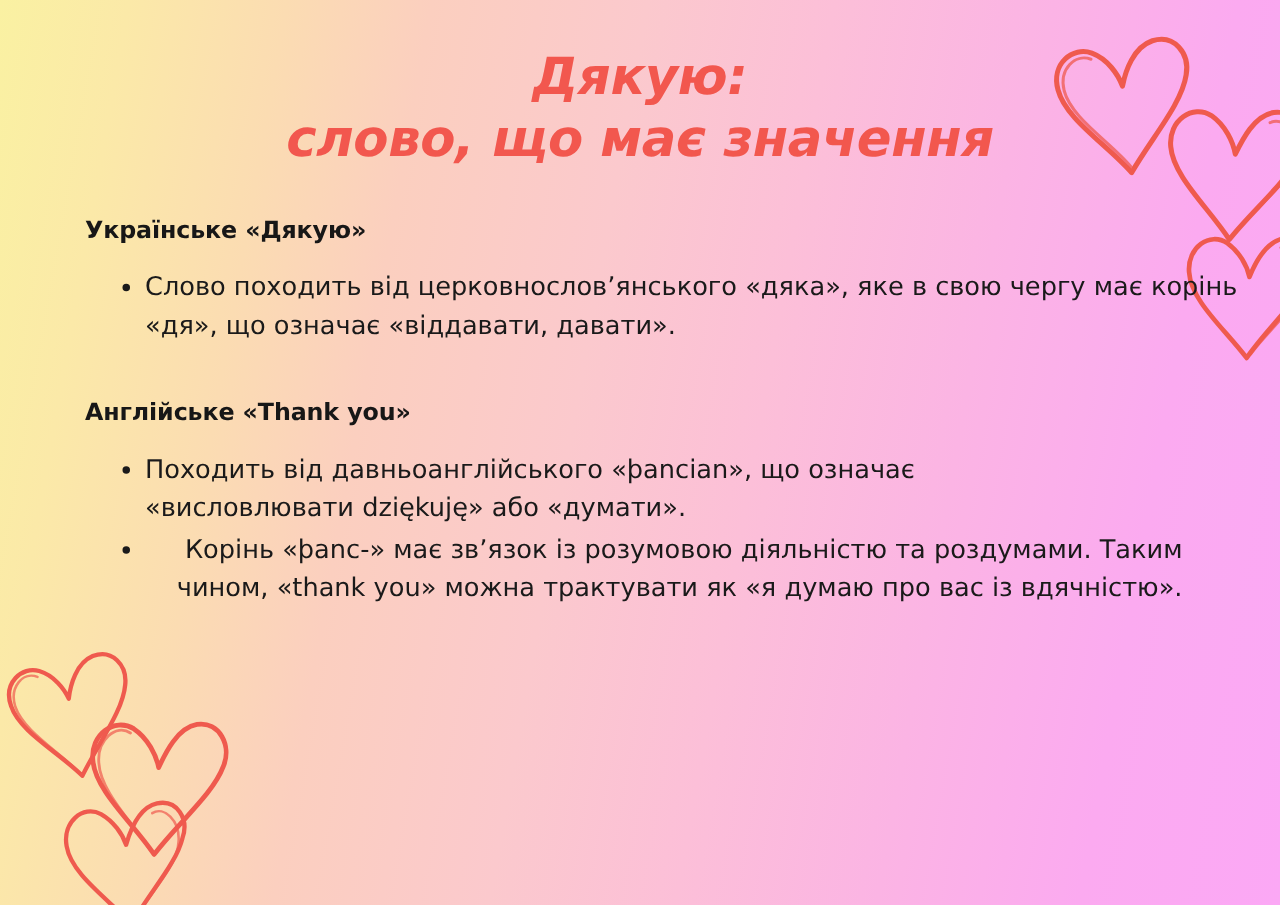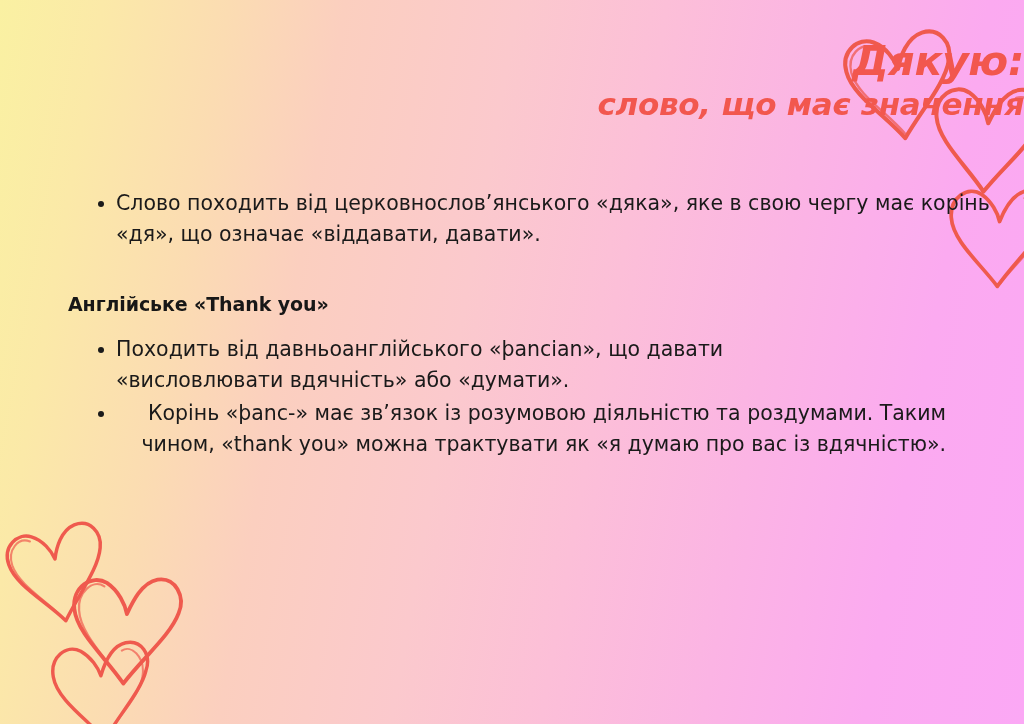--- a/index.html
+++ b/index.html
@@ -56,23 +56,22 @@
   }
   .title-line {
     font-family: "DejaVu Sans", "Liberation Sans", sans-serif;
     font-weight: bold;
     font-style: italic;
     font-size: 41px;
     line-height: 1.22;
     letter-spacing: -0.3px;
     color: #f2574e;
     white-space: nowrap;
-    text-align: right;
   }
-  .title-line.l2 { font-size: 31px; }
+  .title-line.l2 { font-size: 41px; }
 
   
   .content {
     position: absolute;
     left: 68px;
     top: 172px;
     width: 900px;
     z-index: 2;
   }
 
@@ -169,28 +168,29 @@
   </div>
 
   <div class="title-block">
     <div class="title-line l1">Дякую:</div>
     <div class="title-line l2">слово, що має значення</div>
   </div>
 
   <div class="content">
 
     <div class="section">
+      <div class="sec-head">Українське «Дякую»</div>
       <ul class="bullets">
         <li class="b-w1">Слово походить від церковнослов’янського «дяка», яке в свою чергу має корінь «дя», що означає «віддавати, давати».</li>
       </ul>
     </div>
 
     <div class="section">
       <div class="sec-head">Англійське «Thank you»</div>
       <ul class="bullets">
-        <li class="b-w4">Походить від давньоанглійського «þancian», що давати «висловлювати вдячність» або «думати».</li>
+        <li class="b-w4">Походить від давньоанглійського «þancian», що означає «висловлювати dziękuję» або «думати».</li>
         <li class="b-w5">Корінь «þanc-» має зв’язок із розумовою діяльністю та роздумами. Таким чином, «thank you» можна трактувати як «я думаю про вас із вдячністю».</li>
       </ul>
     </div>
 
   </div>
 
 </div>
 
 </body></html>

